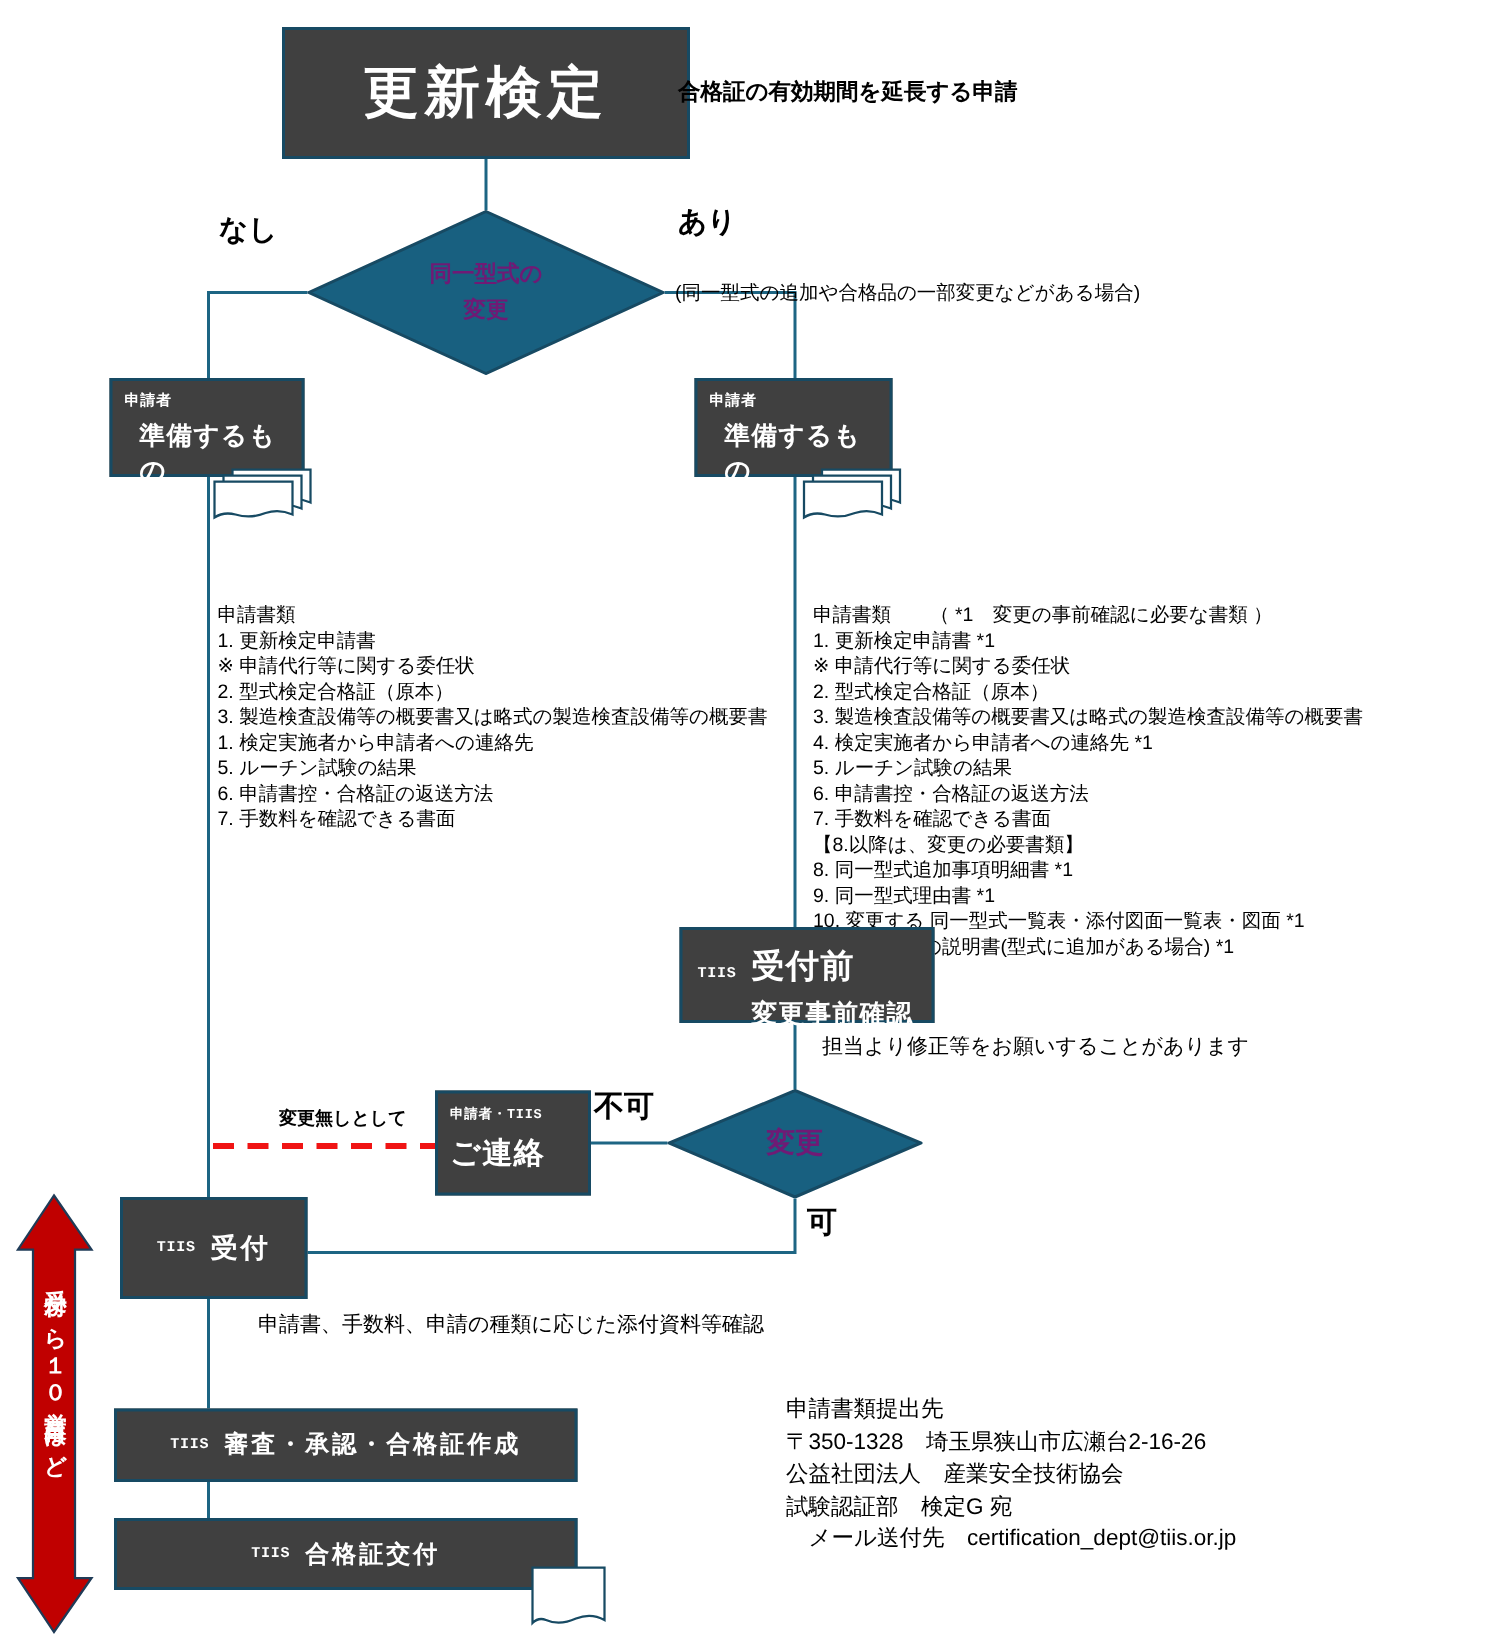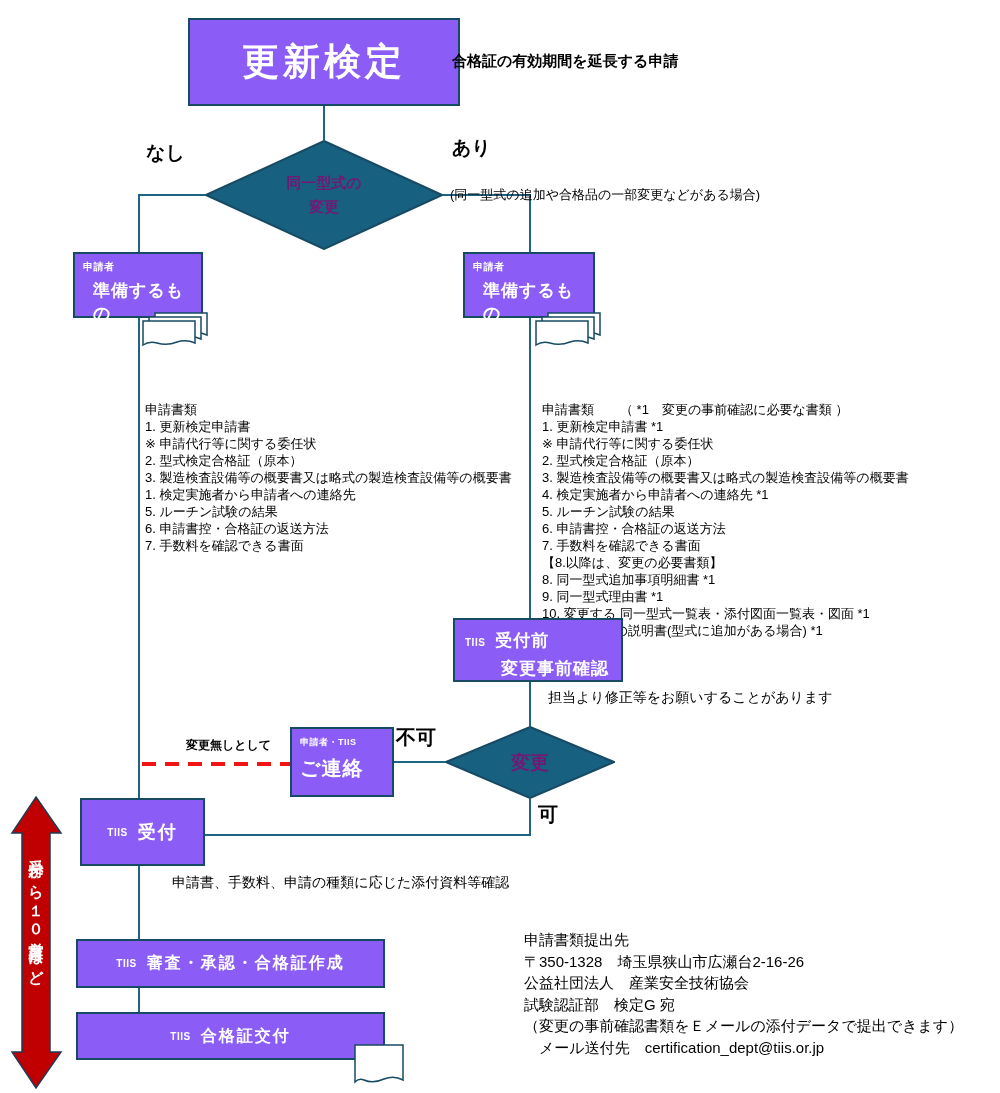--- a/index.html
+++ b/index.html
@@ -5,21 +5,21 @@
   html,body{margin:0;padding:0;background:#ffffff;}
   .stage{
     position:relative;width:1000px;height:1093px;background:#ffffff;
     font-family:"Liberation Sans","DejaVu Sans",sans-serif;color:#000;overflow:hidden;
   }
   .abs{position:absolute;box-sizing:border-box;}
   svg{display:block;}
   
   .tealbox{
     position:absolute;box-sizing:border-box;
-    background:#8b5cf6;border:2px solid #174a63;color:#ffffff;
+    background:#404040;border:2px solid #174a63;color:#ffffff;font-family:Liberation Mono, monospace;
   }
   .tag{font-size:10px;font-weight:bold;letter-spacing:.5px;}
   .title-box{display:flex;align-items:center;justify-content:center;}
   .title-text{font-size:37px;font-weight:bold;letter-spacing:4px;}
   .subtitle{font-size:15px;font-weight:bold;}
   .branch-label{font-size:19px;font-weight:bold;}
   .branch-note{font-size:13px;}
   
   .diamond{position:absolute;}
   .diamond svg{position:absolute;left:0;top:0;width:100%;height:100%;}
@@ -30,21 +30,21 @@
   }
   .diamond.d2 .dtext{font-size:19px;}
   
   .prep{padding:6px 8px;}
   .prep .plabel{font-size:17px;font-weight:bold;letter-spacing:1px;margin:5px 0 0 10px;}
   
   .doclist{position:absolute;font-size:13px;line-height:17px;white-space:nowrap;margin-top:48px;}
   
   .precheck{padding:9px 10px;}
   .precheck .row1{display:flex;align-items:baseline;gap:10px;}
-  .precheck .big{font-size:17px;font-weight:bold;letter-spacing:1px;}
+  .precheck .big{font-size:22px;font-weight:bold;letter-spacing:1px;}
   .precheck .row2{font-size:17px;font-weight:bold;letter-spacing:1px;margin:5px 0 0 36px;}
   .note{font-size:14px;white-space:nowrap;}
   .bold20{font-size:20px;font-weight:bold;}
   .bold12{font-size:12px;font-weight:bold;}
   
   .contact{padding:7px 8px;}
   .contact .clabel{font-size:20px;font-weight:bold;margin-top:6px;letter-spacing:1px;}
   .contact .tag{font-size:9px;}
   
   .rowbox{display:flex;align-items:center;justify-content:center;gap:10px;}
@@ -197,18 +197,17 @@
   </svg>
 
   <div class="vtext" style="left:26px;top:848px;">受付から１０営業日ほど</div>
 
   <div class="submission" style="left:524px;top:929px;">
     <div>
         <div>申請書類提出先</div>
         <div>〒350-1328　埼玉県狭山市広瀬台2-16-26</div>
         <div>公益社団法人　産業安全技術協会</div>
         <div>試験認証部　検定G 宛</div>
-        <div>（変更の事前確認書類をＥメールの添付データで提出できます）</div>
         <div>　メール送付先　certification_dept@tiis.or.jp</div>
       </div>
   </div>
 
 </div>
 
 </body></html>

